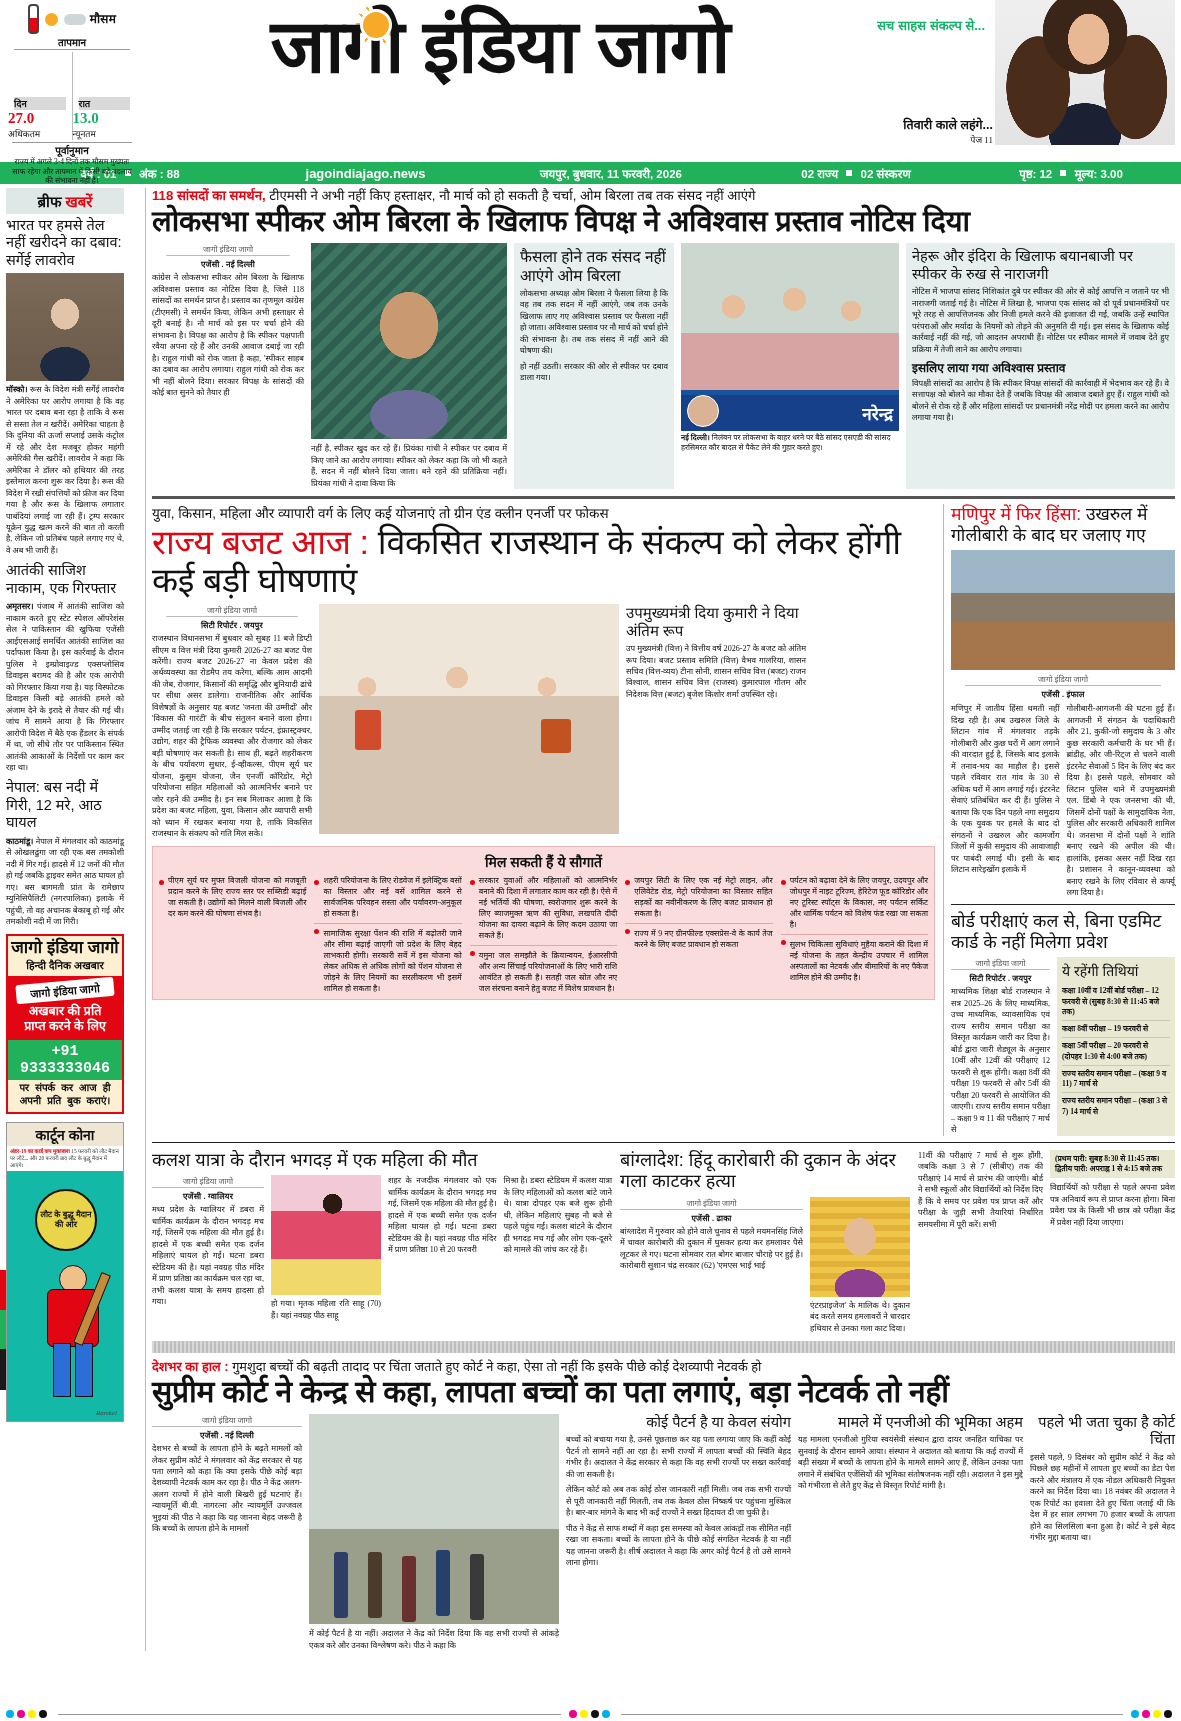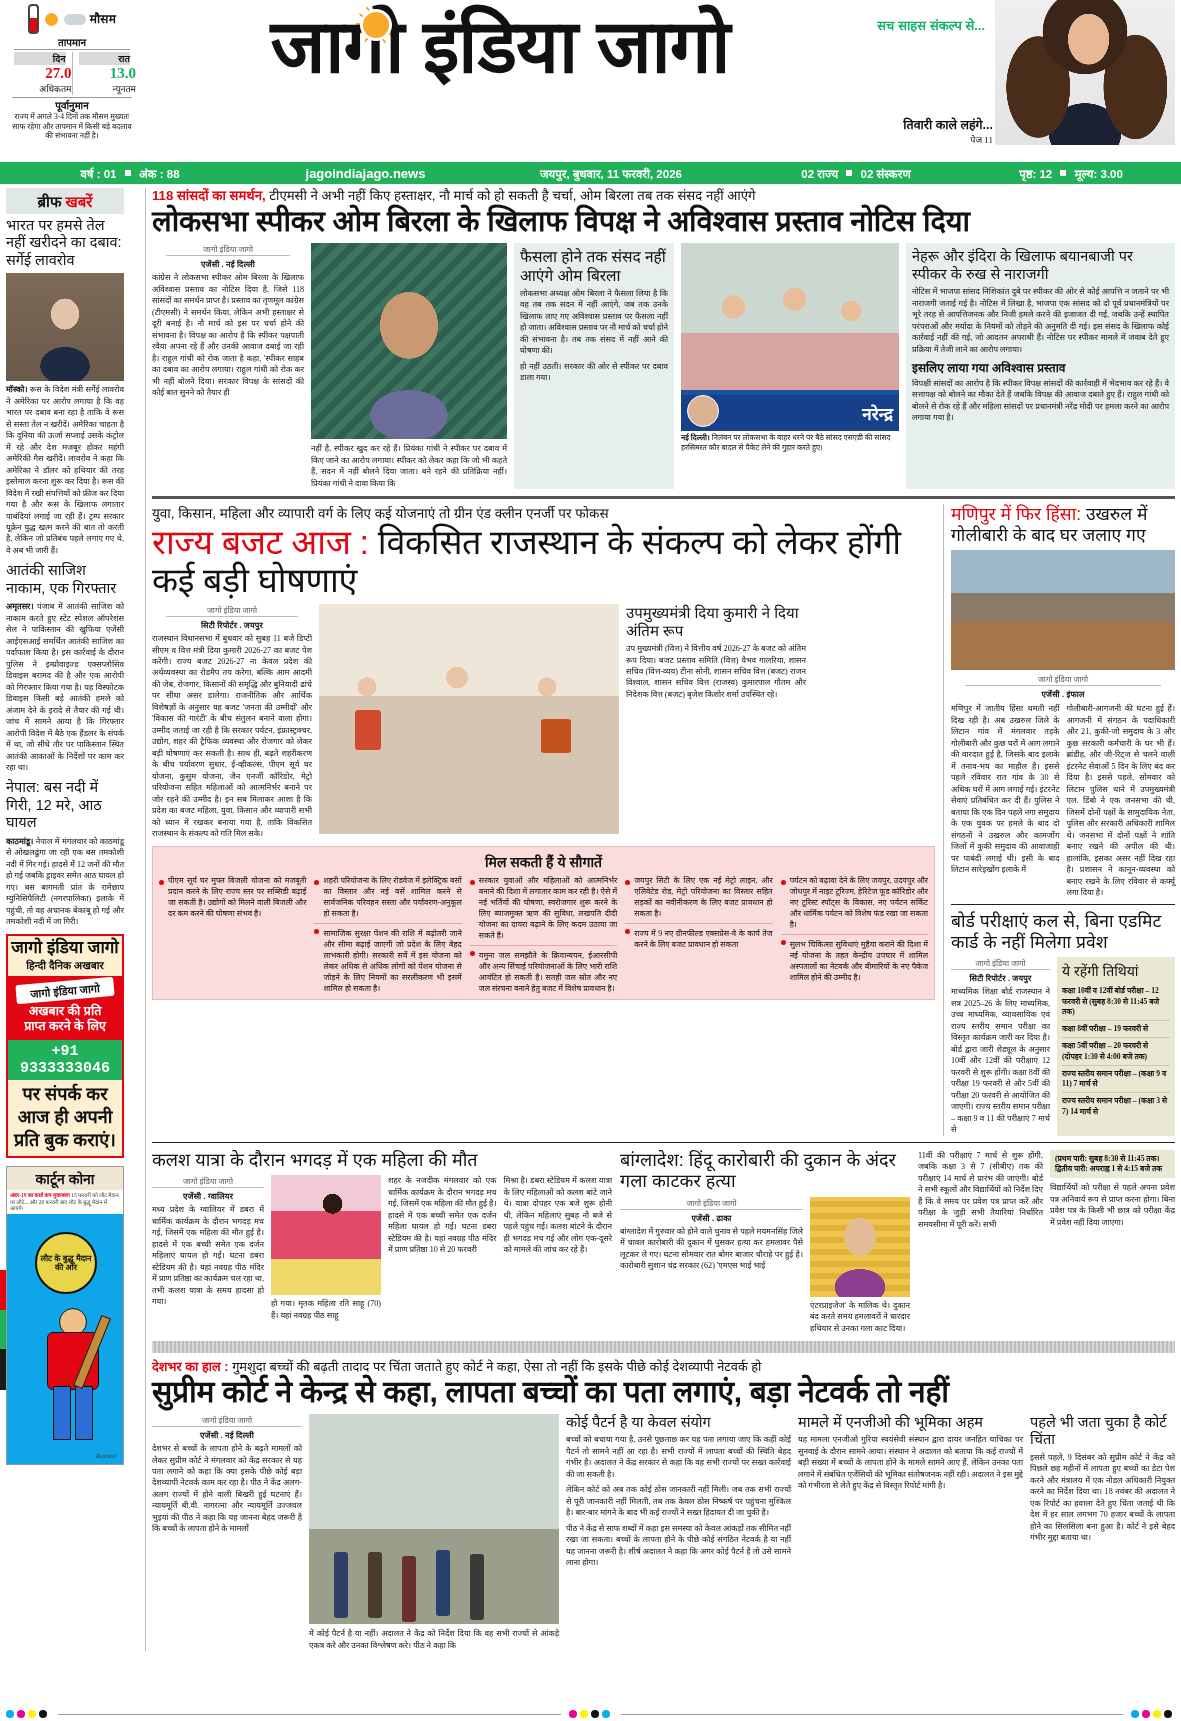--- a/index.html
+++ b/index.html
@@ -22,21 +22,21 @@
 
   
   .masthead{position:relative;height:162px;border-bottom:0;}
   .weather{position:absolute;left:8px;top:4px;width:128px;text-align:center;}
   .weather .wtitle{font-weight:bold;font-size:12px;letter-spacing:.3px;}
   .weather .thermo{display:inline-block;width:7px;height:26px;border:2px solid #444;border-radius:4px;background:linear-gradient(#fff 45%,#e20613 45%);vertical-align:middle;margin-right:2px;}
   .weather .sun{display:inline-block;width:13px;height:13px;border-radius:50%;background:#f7a928;vertical-align:middle;margin-right:2px;}
   .weather .cloud{display:inline-block;width:22px;height:11px;border-radius:7px;background:#cfd6da;vertical-align:middle;}
   .weather .tapman{font-size:10px;font-weight:bold;border-bottom:1px solid #999;margin:1px 6px 2px;}
   .wrow{display:flex;}
-  .wcell{flex:1;text-align:right;}
+  .wcell{flex:1;text-align:left;margin-top:45px;}
   .wcell .lbl{background:#d9d9d9;font-size:9.5px;font-weight:bold;display:block;margin:0 6px;}
   .wcell .val{font-size:15px;font-weight:bold;line-height:1.15;}
   .wcell .v-day{color:#e20613;}
   .wcell .v-night{color:#17b26a;}
   .wcell .sub{font-size:9px;}
   .wdivide{width:1px;background:#bbb;}
   .forecast-t{font-size:10px;font-weight:bold;border-top:1px solid #999;margin:2px 4px 0;}
   .forecast{font-size:7.6px;line-height:1.25;padding:0 2px;}
 
   .logo-wrap{position:absolute;left:150px;top:10px;width:700px;text-align:center;}
@@ -95,30 +95,30 @@
   .adbox{border:2px solid #e20613;margin-top:6px;}
   .ad1{background:#fdf0d2;text-align:center;padding:3px 0 4px;}
   .ad1 .t1{font-family:"Liberation Sans", sans-serif;font-weight:bold;font-size:17px;line-height:1;}
   .ad1 .t2{font-family:"Liberation Sans", sans-serif;font-weight:bold;font-size:10.5px;margin-top:2px;}
   .ad2{background:#e20613;text-align:center;padding:3px 4px 5px;color:#fff;}
   .ad2 .paper{background:#fff;color:#111;font-family:"Liberation Sans", sans-serif;font-weight:bold;
       font-size:11px;transform:rotate(-5deg);border-radius:3px;padding:2px 0;margin:2px 4px 4px;}
   .ad2 .l{font-family:"Liberation Sans", sans-serif;font-weight:bold;font-size:12.5px;line-height:1.25;}
   .ad3{background:#20b15a;text-align:center;color:#fff;font-family:Liberation Mono, monospace;
       font-weight:bold;font-size:15px;padding:3px 0;}
-  .ad4{background:#fdf0d2;text-align:center;font-family:Liberation Sans, sans-serif;font-weight:bold;
-      font-size:18px;line-height:1.28;padding:3px 2px 4px;}
+  .ad4{background:#fdf0d2;text-align:center;font-family:Liberation Mono, monospace;font-weight:bold;
+      font-size:10px;line-height:1.28;padding:3px 2px 4px;}
 
   
   .cartoon{border:1px solid #999;margin-top:8px;}
   .cartoon-h{background:#efe7d3;text-align:center;font-family:"Liberation Sans", sans-serif;
       font-weight:bold;font-size:14px;padding:2px 0;}
   .cartoon-txt{font-size:5.4px;line-height:1.25;padding:2px 3px;color:#333;}
   .cartoon-txt .r{color:#e20613;font-weight:bold;}
-  .cartoon-img{height:250px;background:#0ea5e9;position:relative;overflow:hidden;}
+  .cartoon-img{height:250px;background:#14b8a6;position:relative;overflow:hidden;}
   .c-ball{position:absolute;left:28px;top:18px;width:58px;height:58px;border-radius:50%;background:#e9d54a;border:2px solid #111;}
   .c-ball .ct{position:absolute;inset:0;display:flex;align-items:center;justify-content:center;
       text-align:center;font-family:"Liberation Sans", sans-serif;font-weight:bold;font-size:8px;color:#111;line-height:1.15;}
   .c-person{position:absolute;left:26px;bottom:6px;width:78px;height:150px;}
   .c-head{position:absolute;left:26px;top:0;width:26px;height:26px;border-radius:50%;background:#f0c08a;border:1.5px solid #111;}
   .c-body{position:absolute;left:14px;top:24px;width:50px;height:56px;background:#e20613;border:1.5px solid #111;border-radius:6px;}
   .c-leg1{position:absolute;left:20px;top:78px;width:16px;height:52px;background:#2b6fd6;border:1.5px solid #111;}
   .c-leg2{position:absolute;left:42px;top:78px;width:16px;height:52px;background:#2b6fd6;border:1.5px solid #111;}
   .c-bat{position:absolute;left:54px;top:6px;width:8px;height:74px;background:#c58b3d;border:1.5px solid #111;transform:rotate(22deg);}
   .c-sign{position:absolute;right:6px;bottom:4px;font-size:7px;font-style:italic;color:#444;}
@@ -220,21 +220,21 @@
   .sc-grid{display:flex;gap:7px;margin-top:5px;}
   .sc1{width:150px;}
   .sc2{width:250px;}
   .sc3{width:225px;}
   .sc4{width:225px;}
   .sc5{flex:1;}
   .ph.kids{height:210px;background:
      linear-gradient(#cfd8d0 0 55%,#9a9f8c 55% 100%);position:relative;}
   .ph.kids::after{content:"";position:absolute;left:10%;bottom:6px;width:14px;height:66px;background:#2f3e66;border-radius:3px;
      box-shadow:34px 0 0 #4a3b2a, 68px 4px 0 #6a2f2f, 102px -2px 0 #26406b, 136px 2px 0 #3a3a3a;}
-  .sc-box-t{font-family:"Liberation Sans", sans-serif;font-size:14.5px;line-height:1.2;margin-bottom:3px;}
+  .sc-box-t{font-family:"Liberation Sans", sans-serif;font-size:14.5px;line-height:1.2;margin-bottom:3px;text-align:right;}
 
   
   .footer{position:absolute;left:0;bottom:0;width:1181px;height:14px;}
   .dots{display:flex;align-items:center;height:14px;padding:0 6px;box-sizing:border-box;}
   .dot{width:8px;height:8px;border-radius:50%;margin-right:3px;}
   .fline{flex:1;height:1px;background:#999;margin:0 8px;}
   .leftbars{position:absolute;left:0;top:1270px;width:6px;height:120px;
      background:linear-gradient(#e20613 0 33%,#20b15a 33% 66%,#1a1a1a 66% 100%);}
 </style>
 </head>

